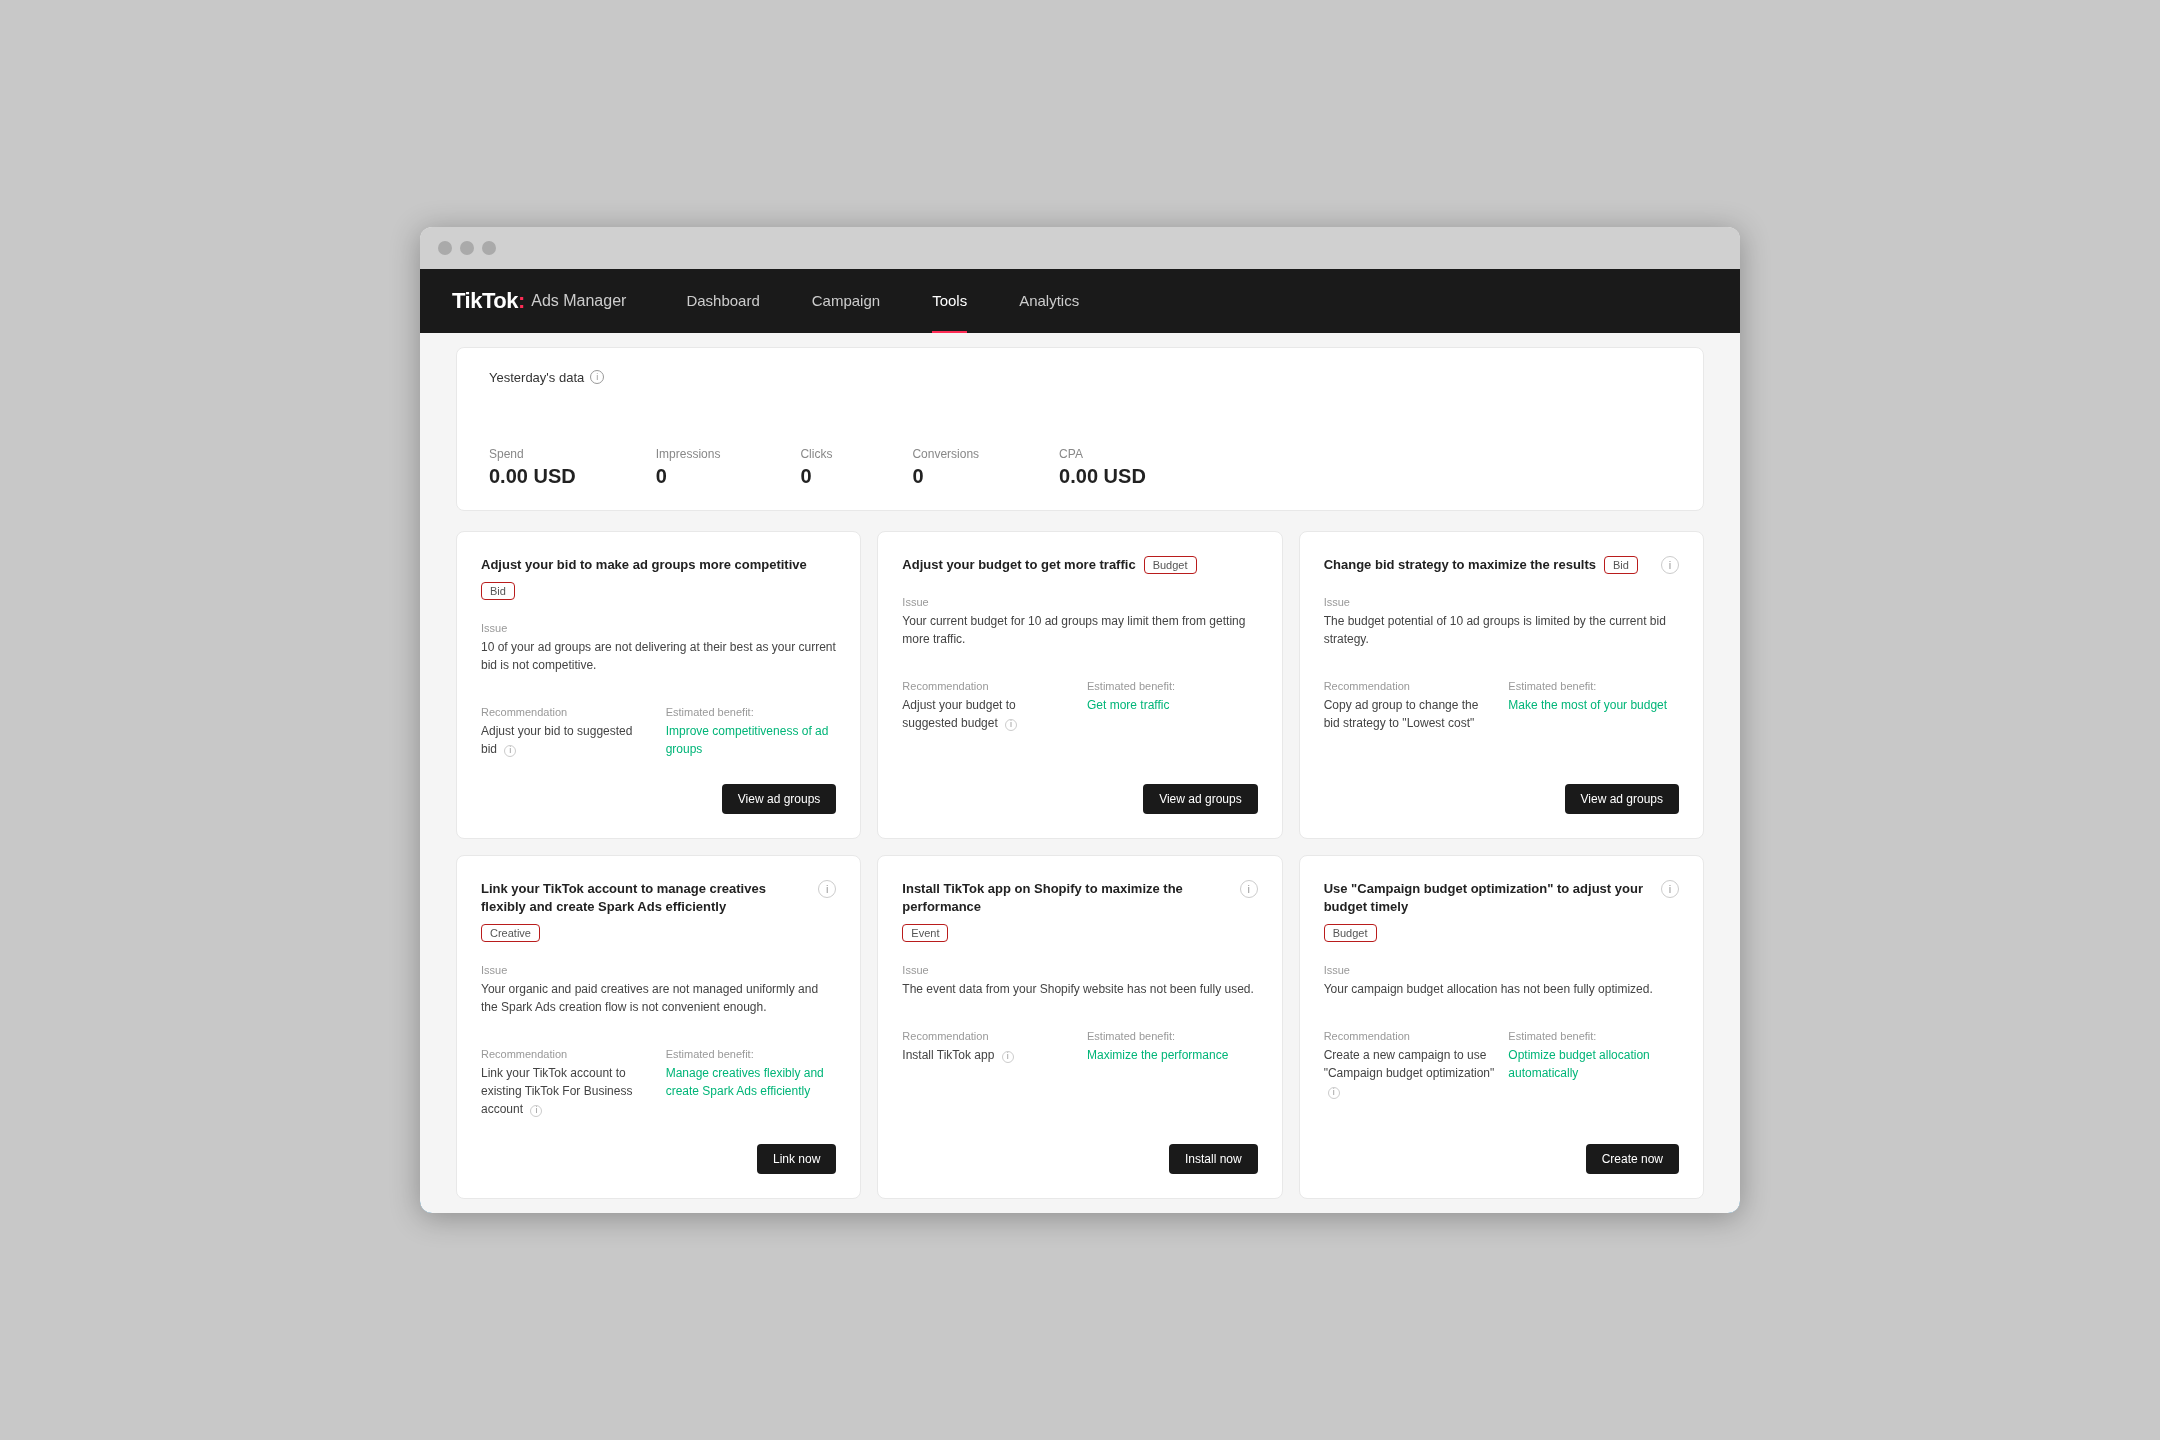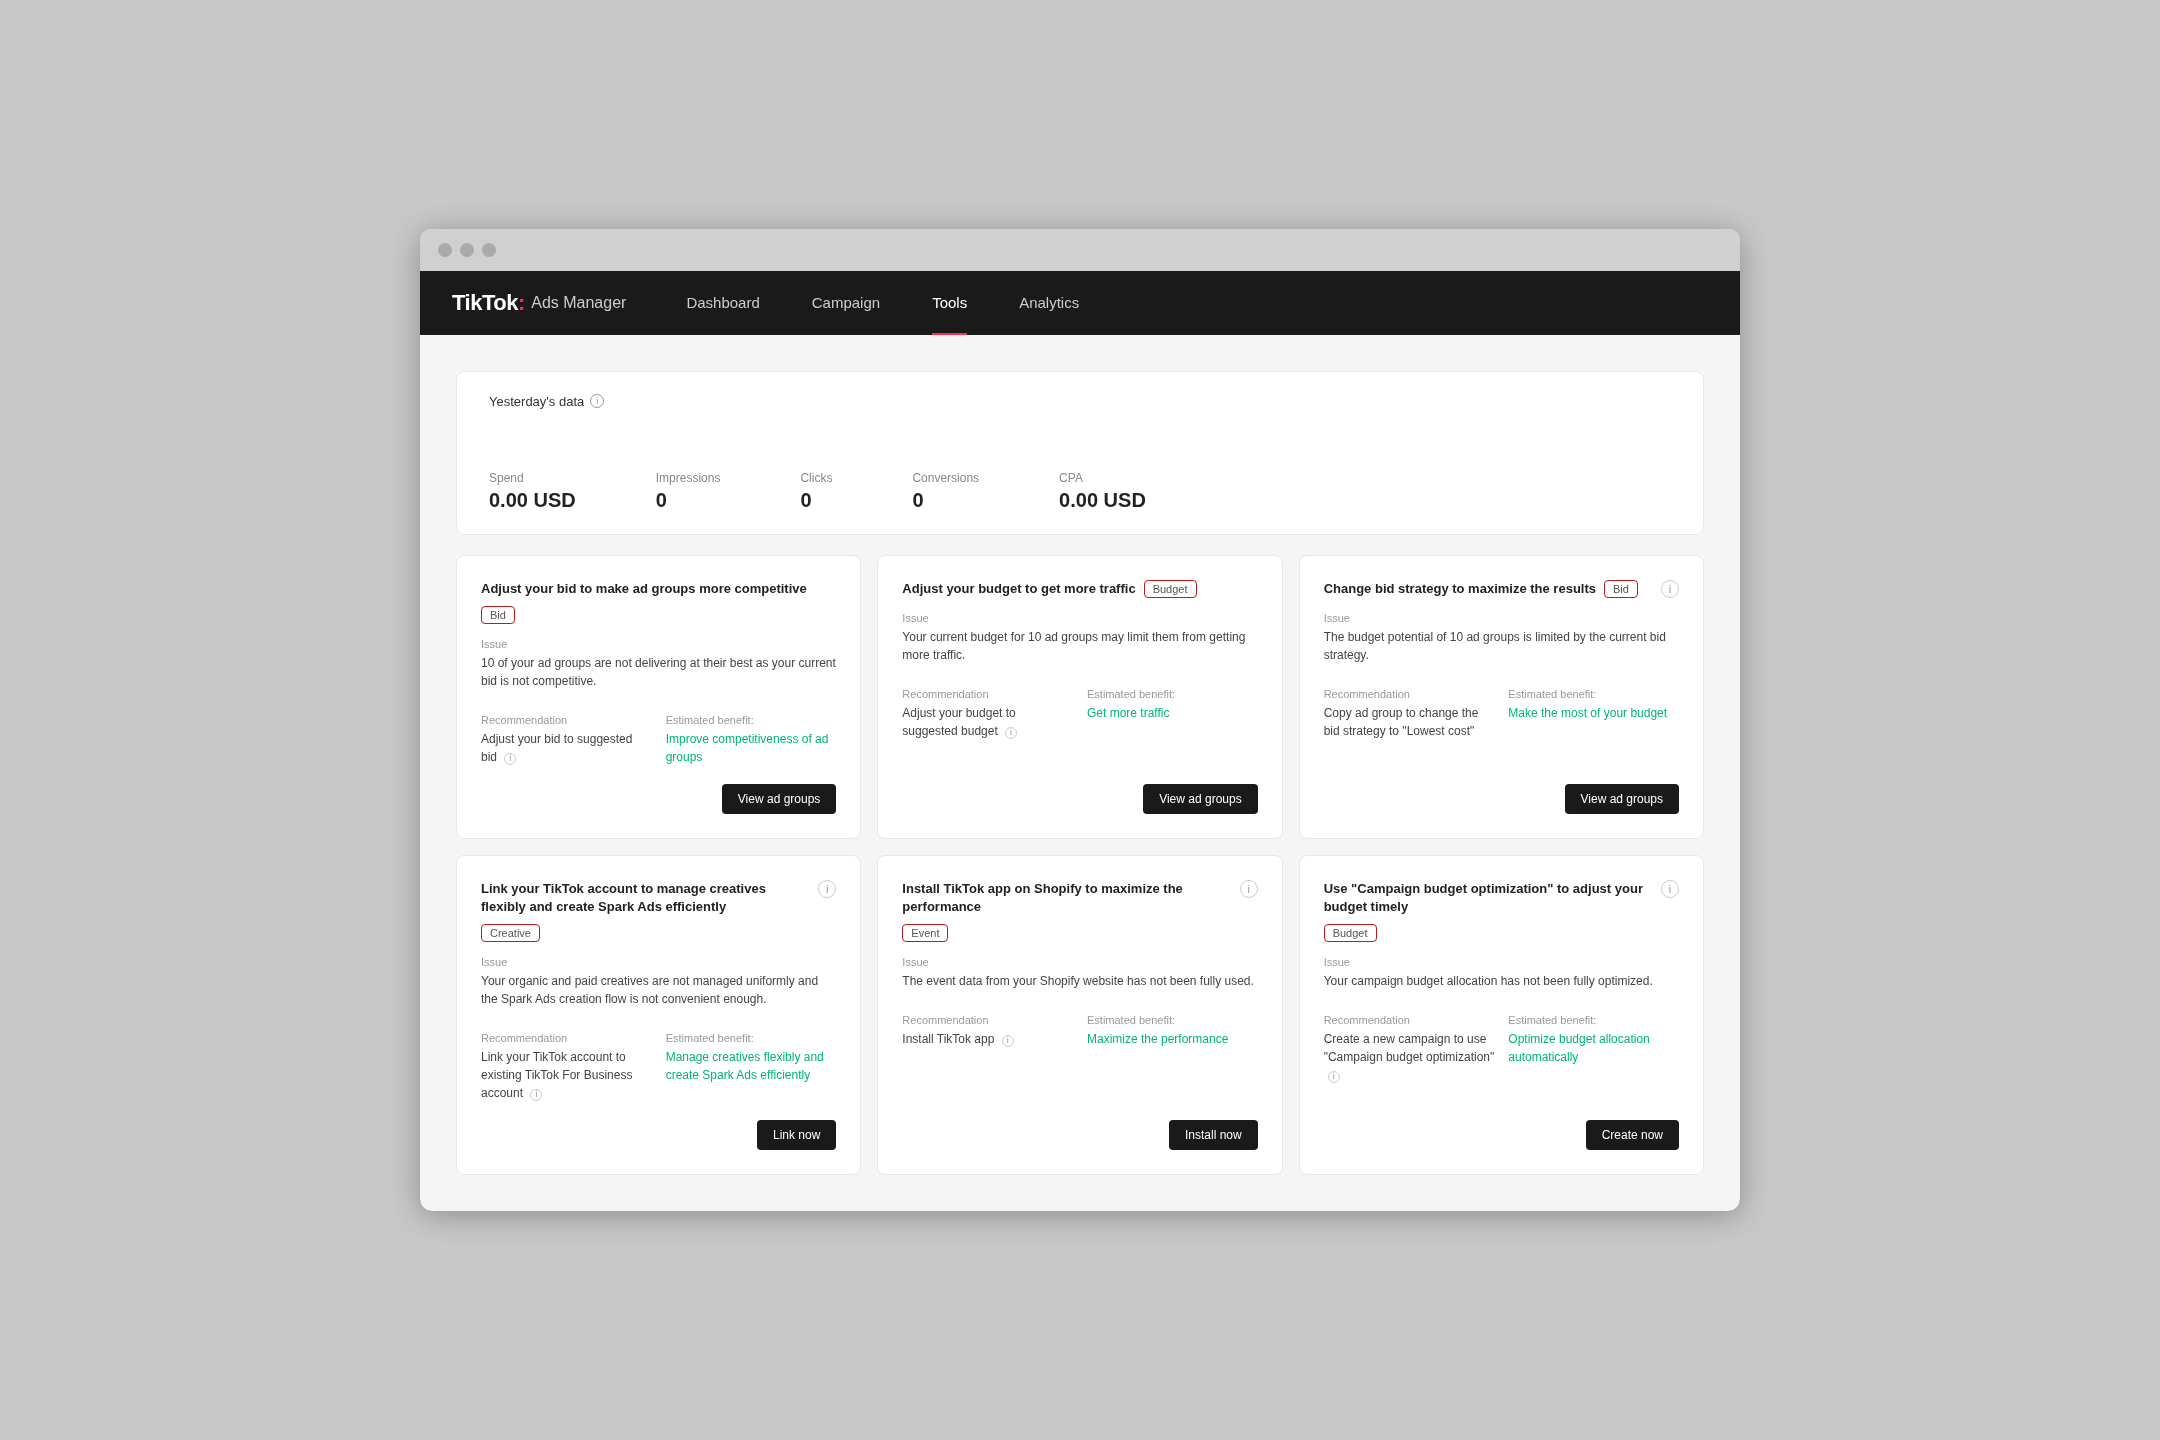--- a/index.html
+++ b/index.html
@@ -91,21 +91,21 @@
       position: absolute;
       bottom: 0;
       left: 0;
       right: 0;
       height: 2px;
       background: #fe2c55;
     }
     
     .main-content {
       background: #f5f5f5;
-      padding: 36px 36px;
+      padding: 14px 36px;
     }
     
     .stats-bar {
       background: #fff;
       border-radius: 8px;
       padding: 22px 32px;
       margin-bottom: 20px;
       border: 1px solid #e8e8e8;
     }
     .stats-title {
@@ -150,20 +150,21 @@
       grid-template-columns: repeat(3, 1fr);
       gap: 16px;
     }
     .card {
       background: #fff;
       border-radius: 8px;
       border: 1px solid #e8e8e8;
       padding: 24px;
       display: flex;
       flex-direction: column;
+      gap: 8px;
     }
     .card-header {
       display: flex;
       align-items: flex-start;
       justify-content: space-between;
       margin-bottom: 14px;
     }
     .card-title-row {
       display: flex;
       align-items: center;

